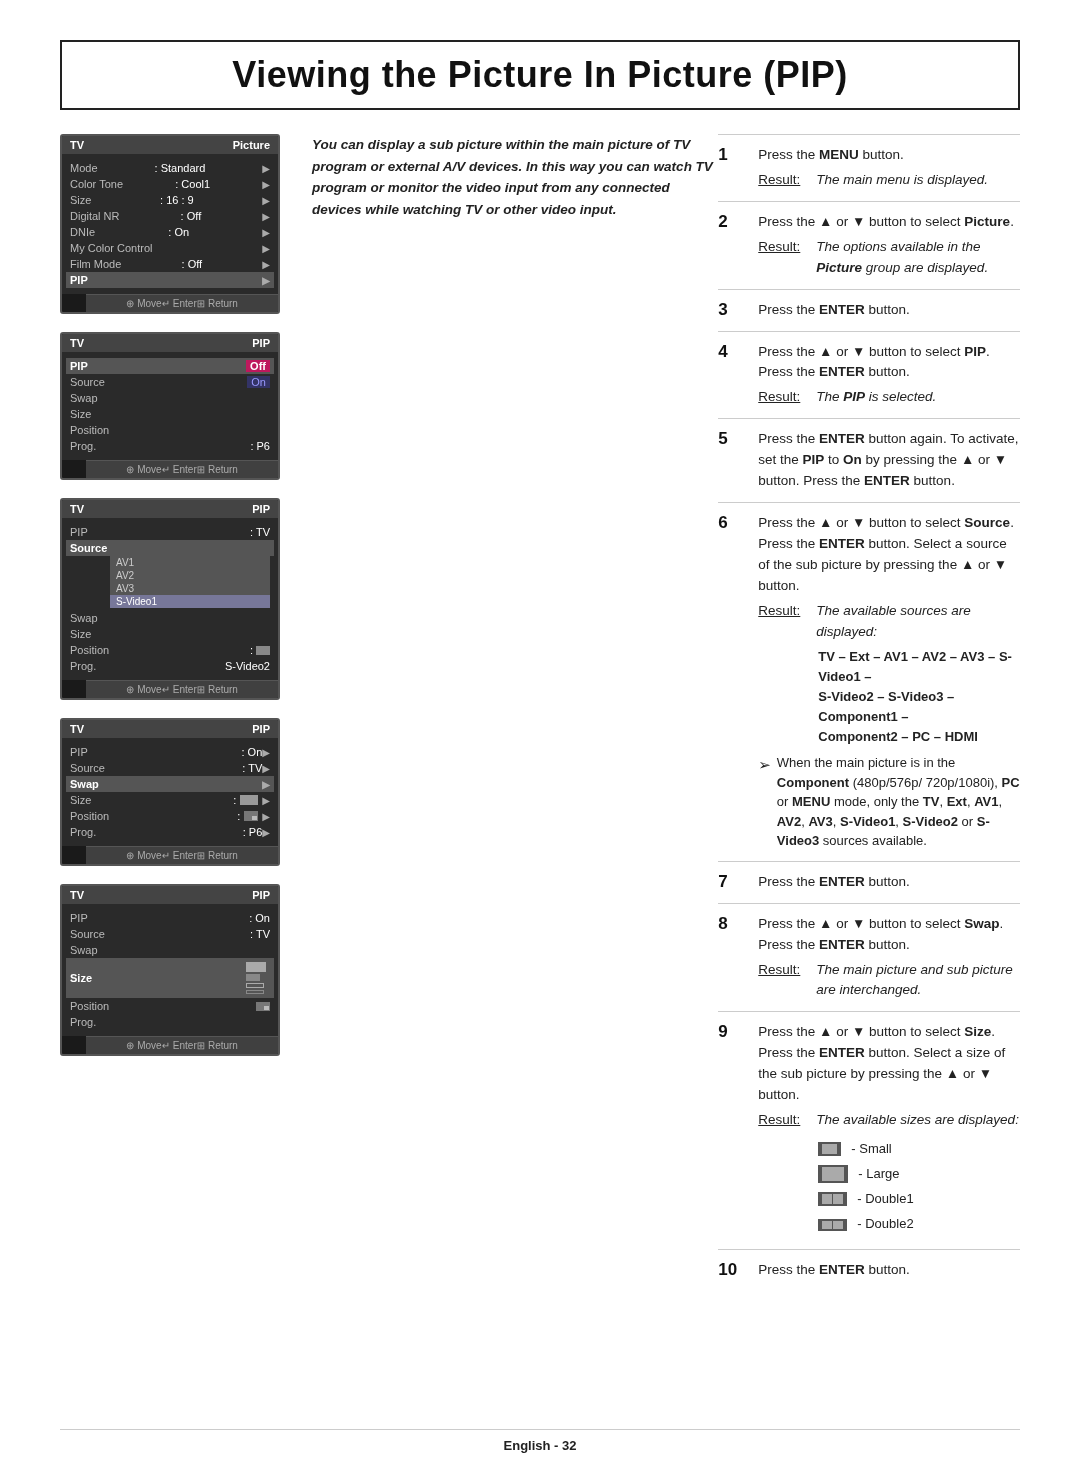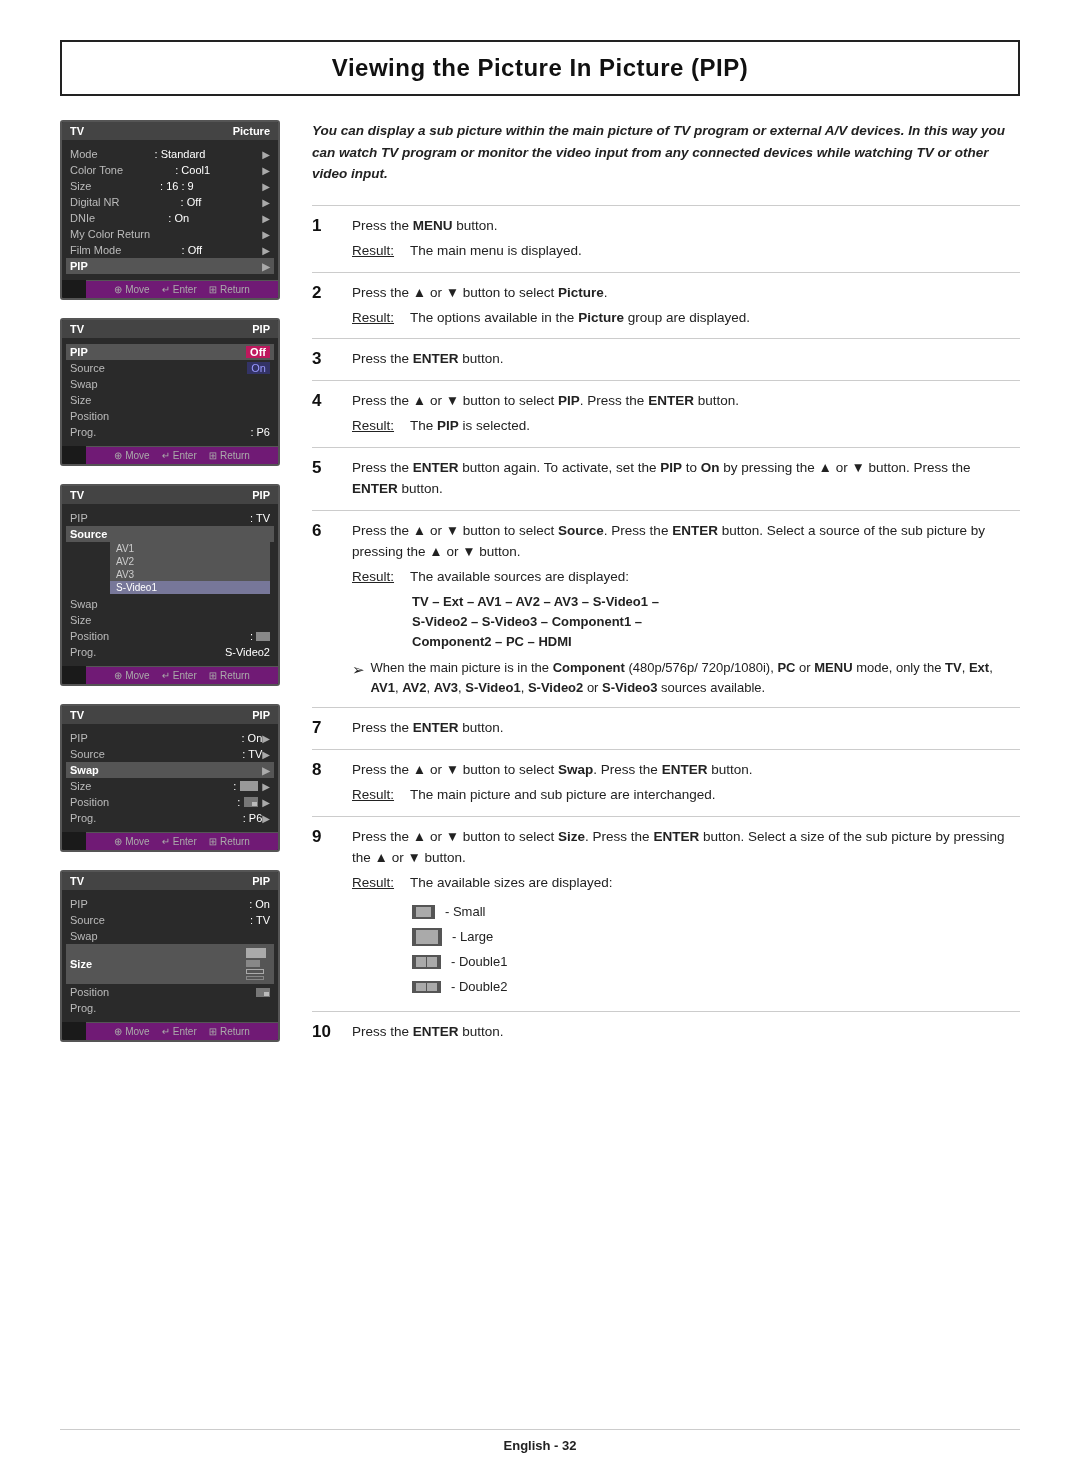--- a/index.html
+++ b/index.html
@@ -21,21 +21,21 @@
     }
 
     
     .title-bar {
       border: 2px solid #222;
       margin: 40px 60px 24px 60px;
       padding: 12px 24px;
       text-align: center;
     }
     .title-bar h1 {
-      font-size: 24px;
+      font-size: 36px;
       font-weight: 900;
       color: #111;
       letter-spacing: 0.5px;
     }
 
     
     .content {
       display: flex;
       flex-direction: row;
       margin: 0 60px;
@@ -88,26 +88,25 @@
       padding: 2px 4px;
       margin: 0 -4px;
     }
     .tv-row .label { font-weight: normal; color: #bbb; }
     .tv-row .label.bold { font-weight: bold; color: #fff; }
     .tv-row .value { color: #fff; }
     .tv-row .value.highlight { background: #be185d; color: #fff; padding: 0 4px; }
     .tv-row .value.blue-hl { background: #336; color: #99f; padding: 0 4px; }
     .tv-row .arrow { color: #aaa; font-size: 10px; }
     .tv-footer {
-      background: #701a75;
+      background: #404040;
       color: #aaa;
       font-size: 10px;
       display: flex;
       justify-content: center;
-      gap: 12px;
       padding: 3px 8px;
       border-top: 1px solid #555;
       margin-left: 24px;
     }
     .tv-footer span { display: flex; align-items: center; gap: 3px; }
 
     
     .tv-dropdown {
       background: #555;
       color: #fff;
@@ -121,21 +120,21 @@
     }
     .tv-dropdown .dd-item.active {
       background: #779;
       color: #fff;
     }
 
     
     .right-col {
       flex: 1;
       display: flex;
-      flex-direction: column;
+      flex-direction: row;
       gap: 0;
     }
 
     .intro-text {
       font-style: italic;
       font-size: 13.5px;
       line-height: 1.6;
       margin-bottom: 20px;
       color: #222;
     }
@@ -171,21 +170,21 @@
     .step-content strong { font-weight: bold; }
 
     .result-line {
       display: flex;
       flex-direction: row;
       margin-top: 4px;
       gap: 8px;
       font-size: 13.5px;
     }
     .result-label { text-decoration: underline; min-width: 50px; }
-    .result-text { flex: 1; }
+    .result-text { flex: 1; font-style: italic; }
 
     
     .size-result-box {
       margin: 8px 0 4px 60px;
       display: flex;
       flex-direction: column;
       gap: 5px;
     }
     .size-result-row {
       display: flex;
@@ -269,21 +268,21 @@
               <span class="label">Digital NR</span>
               <span class="value">: Off</span>
               <span class="arrow">▶</span>
             </div>
           <div class="tv-row">
               <span class="label">DNIe</span>
               <span class="value">: On</span>
               <span class="arrow">▶</span>
             </div>
           <div class="tv-row">
-              <span class="label">My Color Return</span>
+              <span class="label">My Color Control</span>
               <span class="value"></span>
               <span class="arrow">▶</span>
             </div>
           <div class="tv-row">
               <span class="label">Film Mode</span>
               <span class="value">: Off</span>
               <span class="arrow">▶</span>
             </div>
           <div class="tv-row highlighted">
               <span class="label bold">PIP</span>

